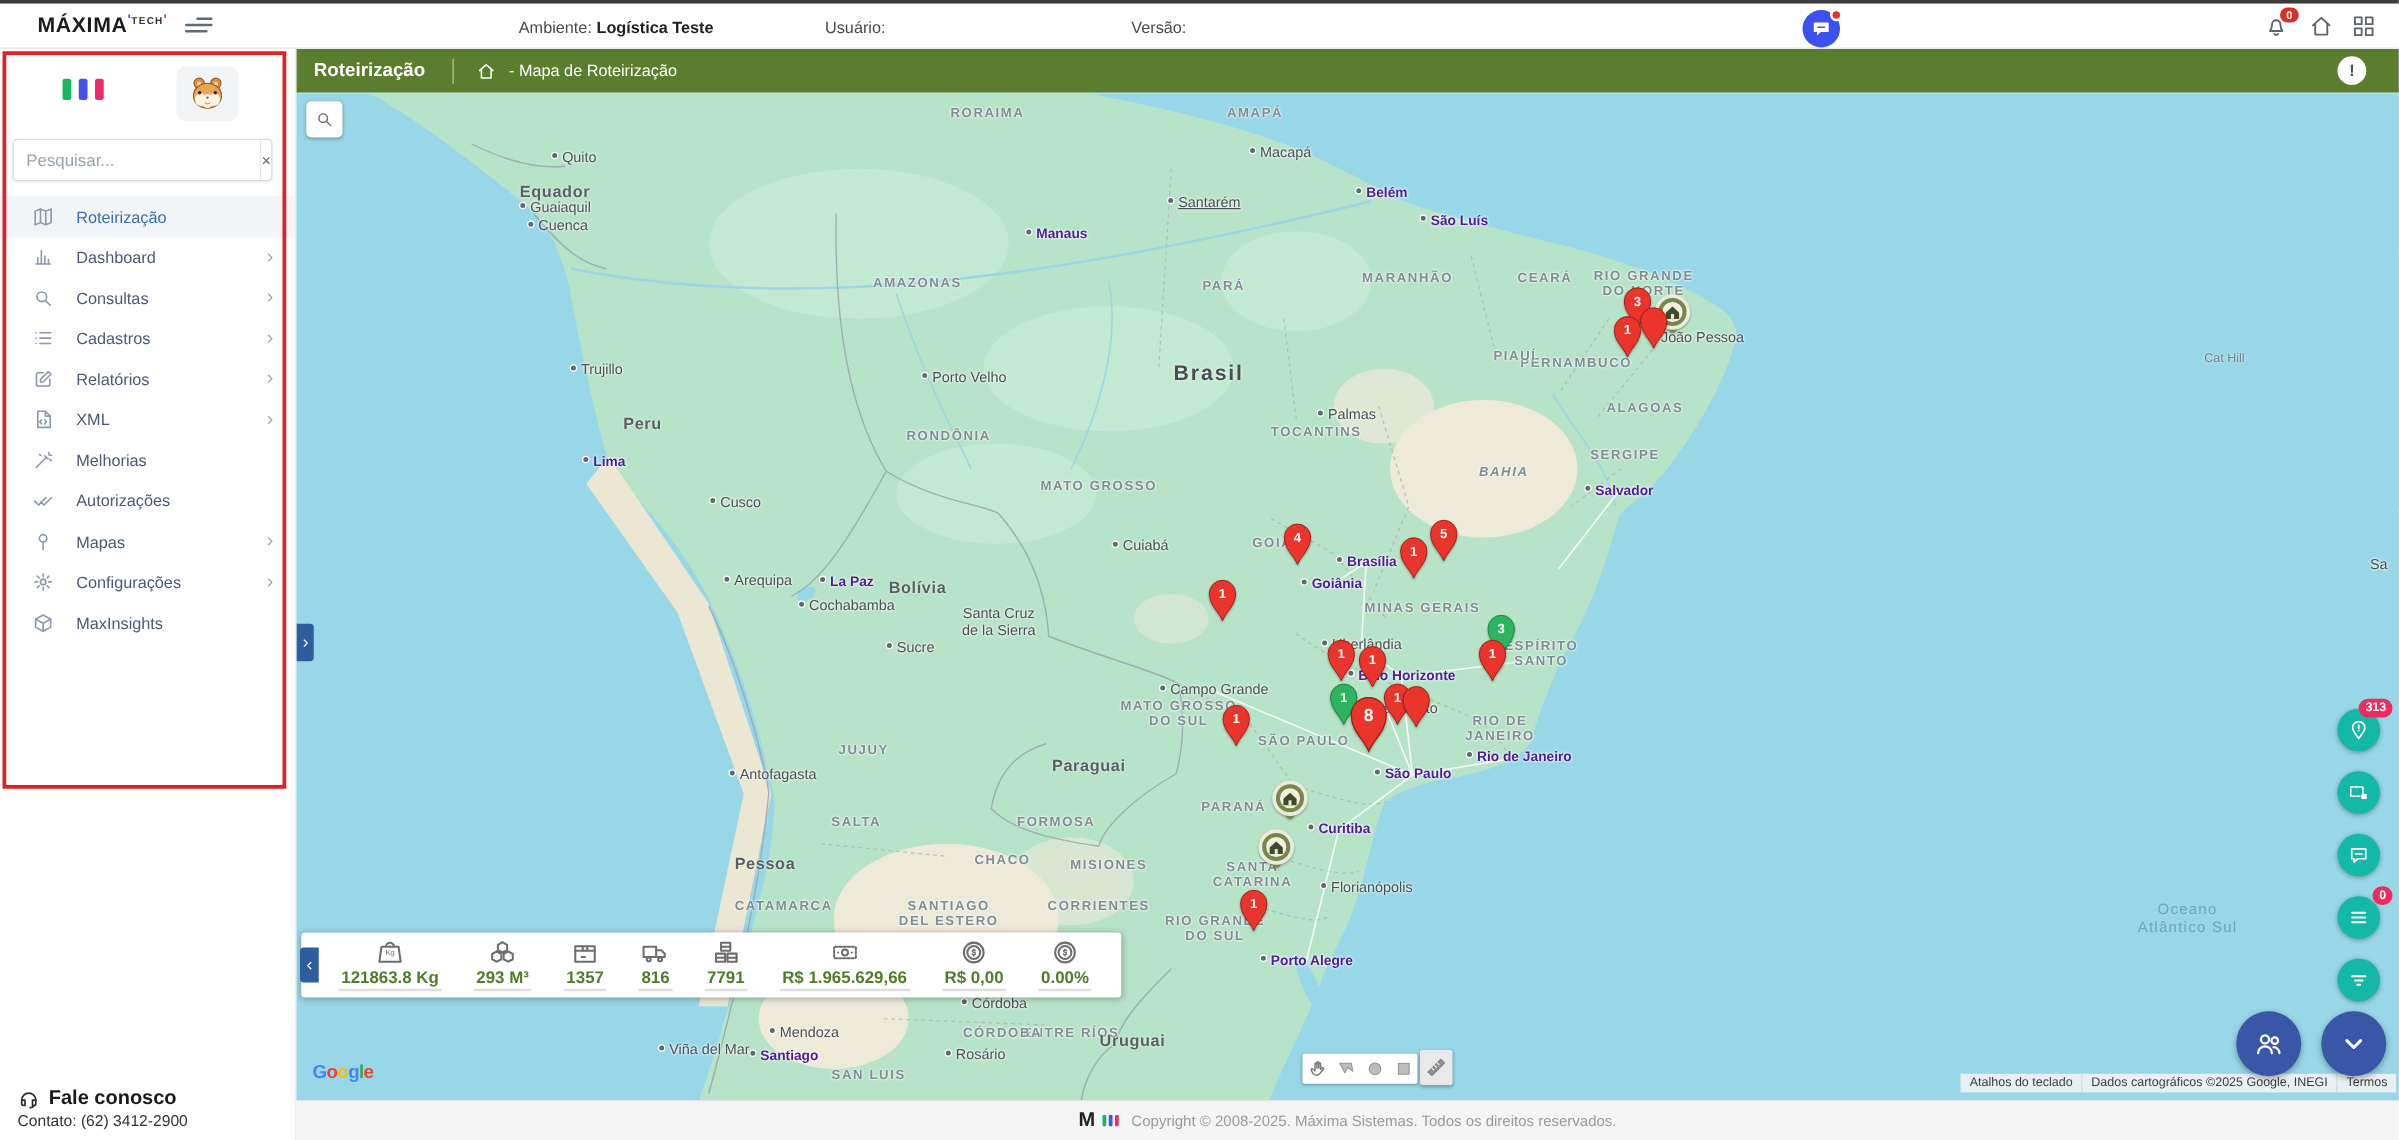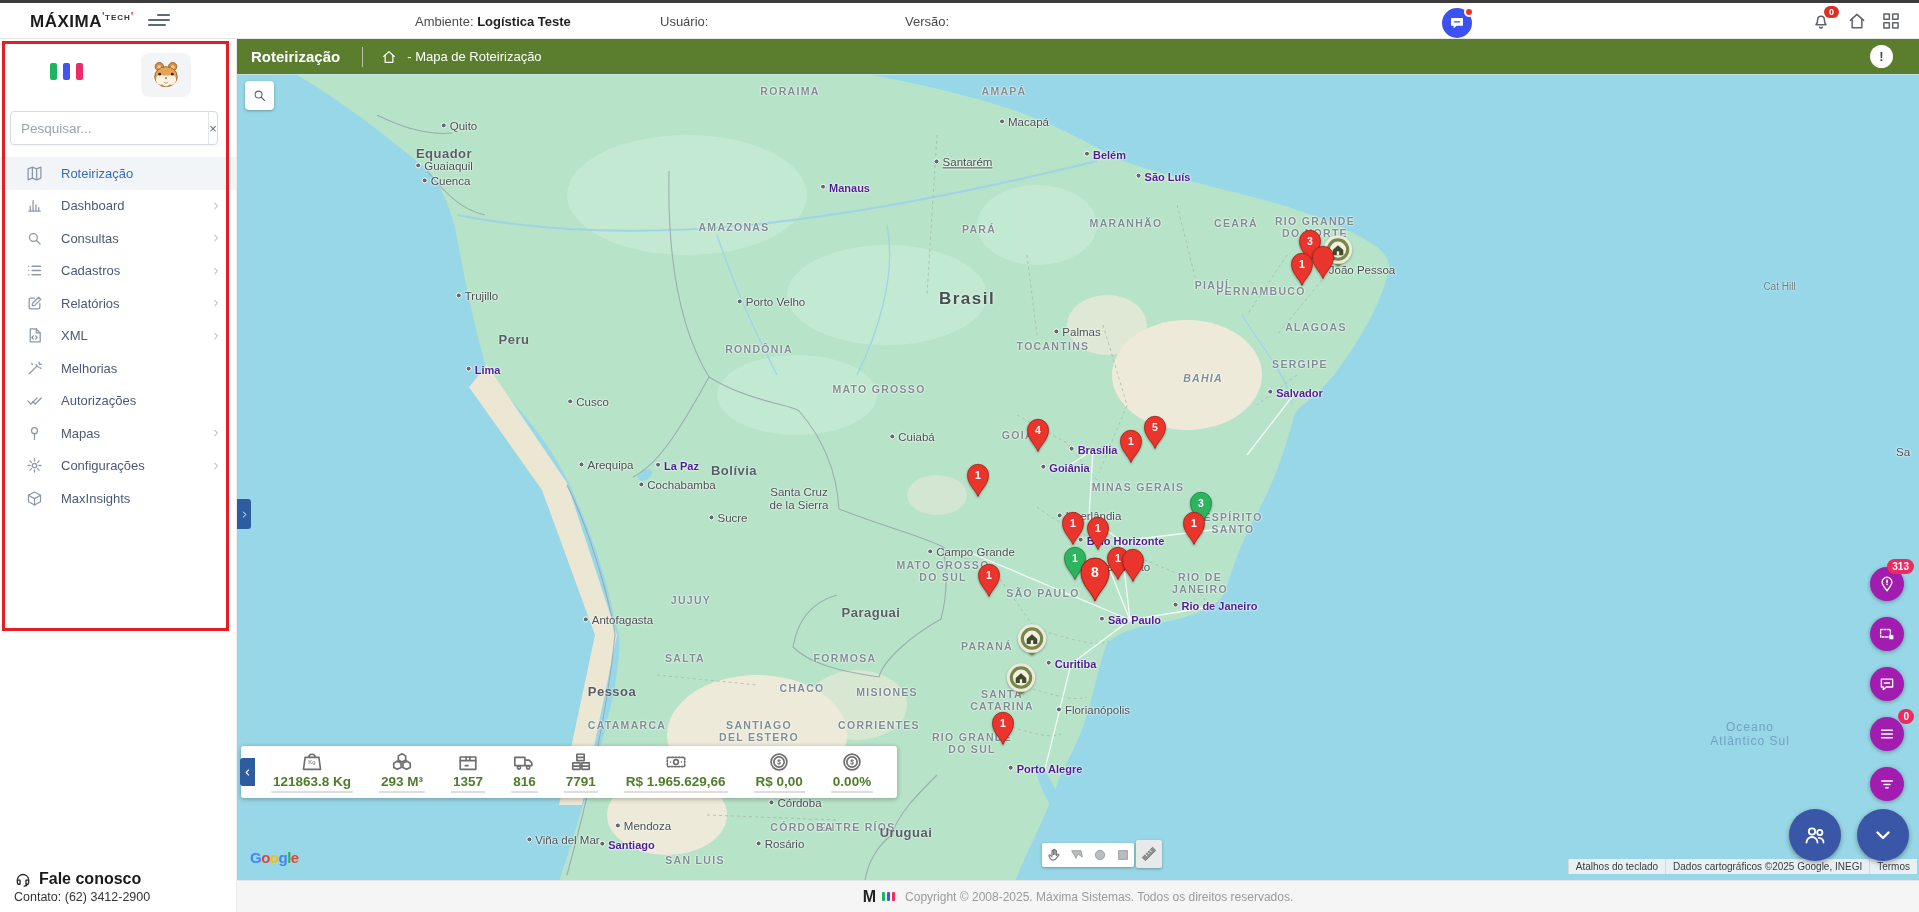--- a/index.html
+++ b/index.html
@@ -94,21 +94,21 @@
   .stat-ic svg{width:22px;height:22px;display:block}
   .stat-v{font-size:13.5px;font-weight:bold;color:#4f7d2c;border-bottom:2px solid #dedede;padding:1px 2px 2px;white-space:nowrap}
   
   #side-tab{position:absolute;left:0;top:424px;width:14px;height:30px;background:#2d5d9f;border:none;color:#fff;border-radius:0 3px 3px 0;display:flex;align-items:center;justify-content:center;z-index:8;padding:0}
   #side-tab svg{width:11px;height:11px}
   
   #map-search{position:absolute;left:8px;top:6px;width:29px;height:29px;background:#fff;border:none;border-radius:4px;box-shadow:0 1px 3px rgba(0,0,0,.3);color:#666;display:flex;align-items:center;justify-content:center;z-index:8}
   #map-search svg{width:15px;height:15px}
   
   #fab-col{position:absolute;right:15px;top:492px;display:flex;flex-direction:column;gap:16px;align-items:center;z-index:9}
-  .fab{width:34px;height:34px;border-radius:50%;background:#a21caf;color:#fff;border:none;position:relative;display:flex;align-items:center;justify-content:center;box-shadow:0 1px 4px rgba(0,0,0,.35)}
+  .fab{width:34px;height:34px;border-radius:50%;background:#14b8a6;color:#fff;border:none;position:relative;display:flex;align-items:center;justify-content:center;box-shadow:0 1px 4px rgba(0,0,0,.35)}
   .fab svg{width:18px;height:18px}
   .fab-badge{position:absolute;top:-8px;right:-10px;background:#f02a5e;color:#fff;font-size:10px;font-weight:bold;padding:2px 5px;border-radius:9px}
   .fab-big{position:absolute;width:52px;height:52px;border-radius:50%;background:#3a57a7;color:#fff;border:none;display:flex;align-items:center;justify-content:center;box-shadow:0 2px 5px rgba(0,0,0,.35);z-index:9}
   .fab-big svg{width:24px;height:24px}
   #fab-people{left:1552px;top:734px}
   #fab-collapse{left:1620px;top:734px}
   
   #tools{position:absolute;left:805px;top:768px;height:24px;background:#fff;border-radius:2px;box-shadow:0 1px 3px rgba(0,0,0,.3);display:flex;z-index:8}
   .tool{width:23px;height:24px;border:none;background:transparent;color:#777;display:flex;align-items:center;justify-content:center;padding:0}
   .tool svg{width:16px;height:16px}

